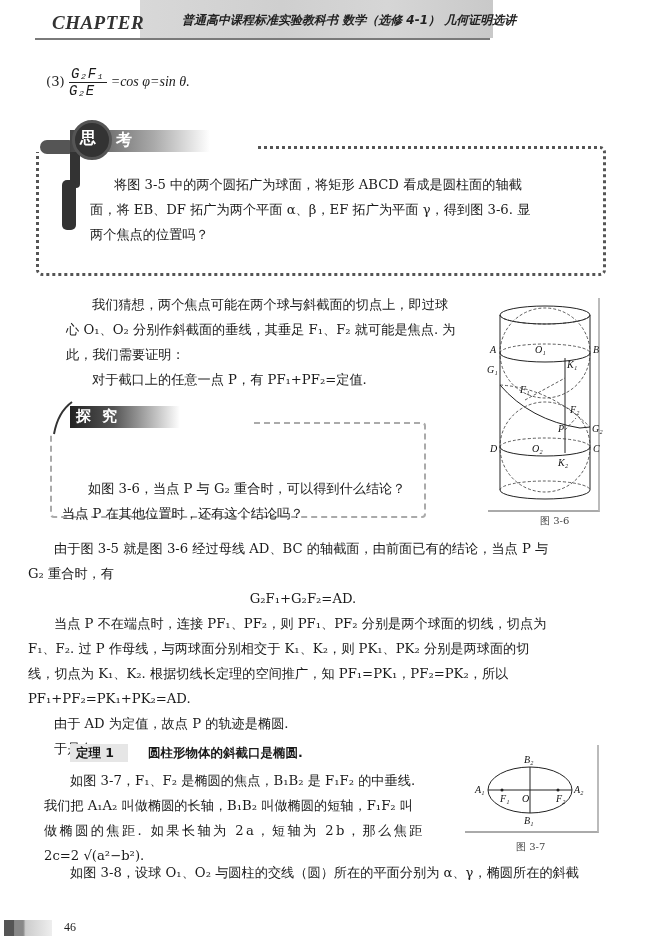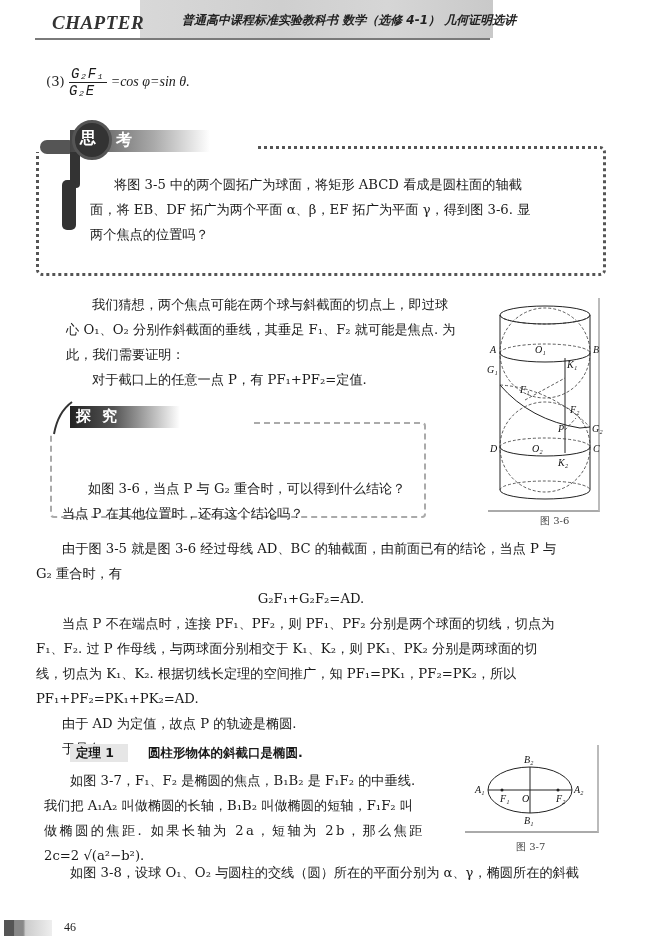--- a/index.html
+++ b/index.html
@@ -163,21 +163,21 @@
     <text x="88" y="142">P</text>
     <text x="122" y="142">G₂</text>
     <text x="20" y="162">D</text>
     <text x="62" y="162">O₂</text>
     <text x="123" y="162">C</text>
     <text x="88" y="176">K₂</text>
   </g>
 </svg>
 <div class="abs caption" style="left:528px; top:514px;padding-left:12px;">图 3-6</div>
 
-<div class="abs para" style="left:36px; top:536px; width:580px;">
+<div class="abs para" style="left:28px; top:536px; width:580px;">
   <div class="indent">由于图 3-5 就是图 3-6 经过母线 AD、BC 的轴截面，由前面已有的结论，当点 P 与</div>
   <div>G₂ 重合时，有</div>
   <div style="text-align:center; padding-right:30px;">G₂F₁+G₂F₂=AD.</div>
   <div class="indent">当点 P 不在端点时，连接 PF₁、PF₂，则 PF₁、PF₂ 分别是两个球面的切线，切点为</div>
   <div>F₁、F₂. 过 P 作母线，与两球面分别相交于 K₁、K₂，则 PK₁、PK₂ 分别是两球面的切</div>
   <div>线，切点为 K₁、K₂. 根据切线长定理的空间推广，知 PF₁=PK₁，PF₂=PK₂，所以</div>
   <div>PF₁+PF₂=PK₁+PK₂=AD.</div>
   <div class="indent">由于 AD 为定值，故点 P 的轨迹是椭圆.</div>
   <div class="indent">于是有</div>
 </div>

